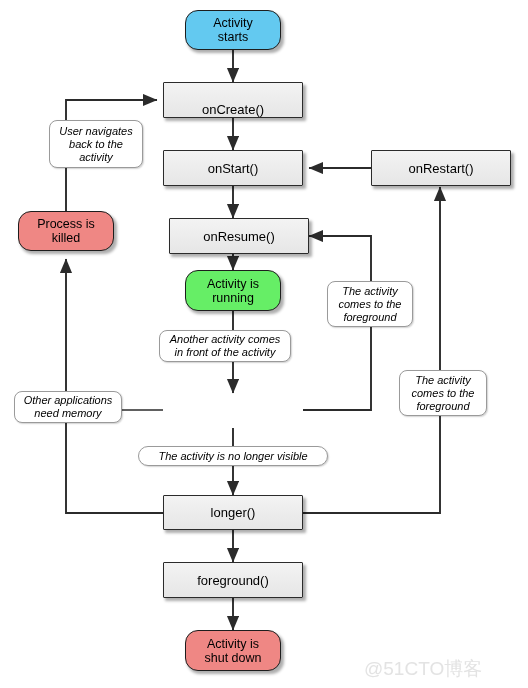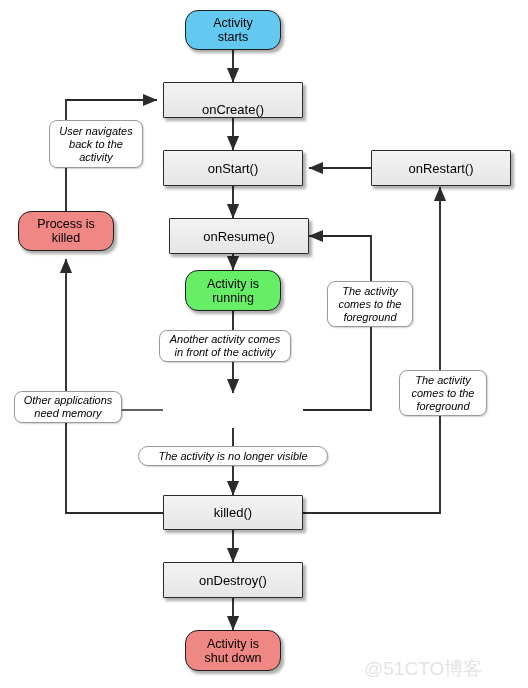--- a/index.html
+++ b/index.html
@@ -131,25 +131,25 @@
   <div class="node pill green" style="left:185px;top:270px;width:96px;height:41px;">
     <span>Activity is<br>running</span>
   </div>
 
   <div class="node proc" style="left:371px;top:150px;width:140px;height:36px;">
     <span>onRestart()</span>
   </div>
 
 
   <div class="node proc" style="left:163px;top:495px;width:140px;height:35px;">
-    <span>killed()</span>
+    <span>longer()</span>
   </div>
 
   <div class="node proc" style="left:163px;top:562px;width:140px;height:36px;">
-    <span>onDestroy()</span>
+    <span>foreground()</span>
   </div>
 
   <div class="node pill red" style="left:18px;top:211px;width:96px;height:40px;">
     <span>Process is<br>killed</span>
   </div>
 
   <div class="node pill red" style="left:185px;top:630px;width:96px;height:41px;">
     <span>Activity is<br>shut down</span>
   </div>
 

